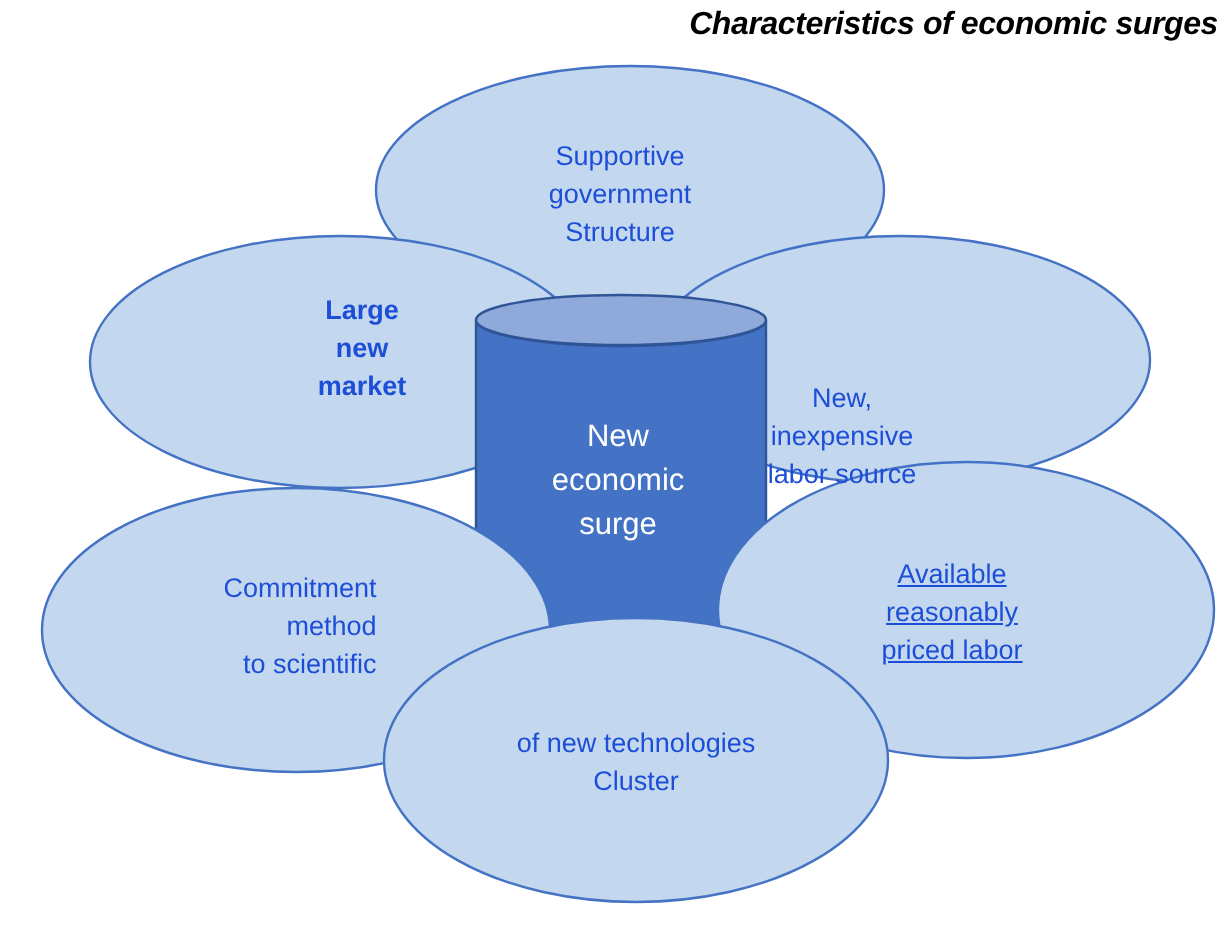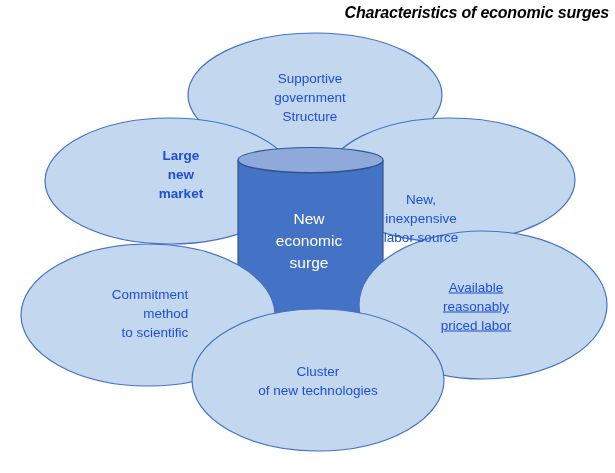--- a/index.html
+++ b/index.html
@@ -90,22 +90,22 @@
     <span class="ln">to scientific</span>
   </div>
 
   <div class="bubble-label" style="left:476px; top:306px;text-decoration:underline;">
     <span class="ln">Available</span>
     <span class="ln">reasonably</span>
     <span class="ln">priced labor</span>
   </div>
 
   <div class="bubble-label" style="left:318px; top:381px;">
+    <span class="ln">of new technologies</span>
     <span class="ln">Cluster</span>
-    <span class="ln">of new technologies</span>
     <span class="ln"></span>
   </div>
 
   <div class="center-label" style="left:309px; top:241px;">
     <span class="ln">New</span>
     <span class="ln">economic</span>
     <span class="ln">surge</span>
   </div>
 
 </div>

